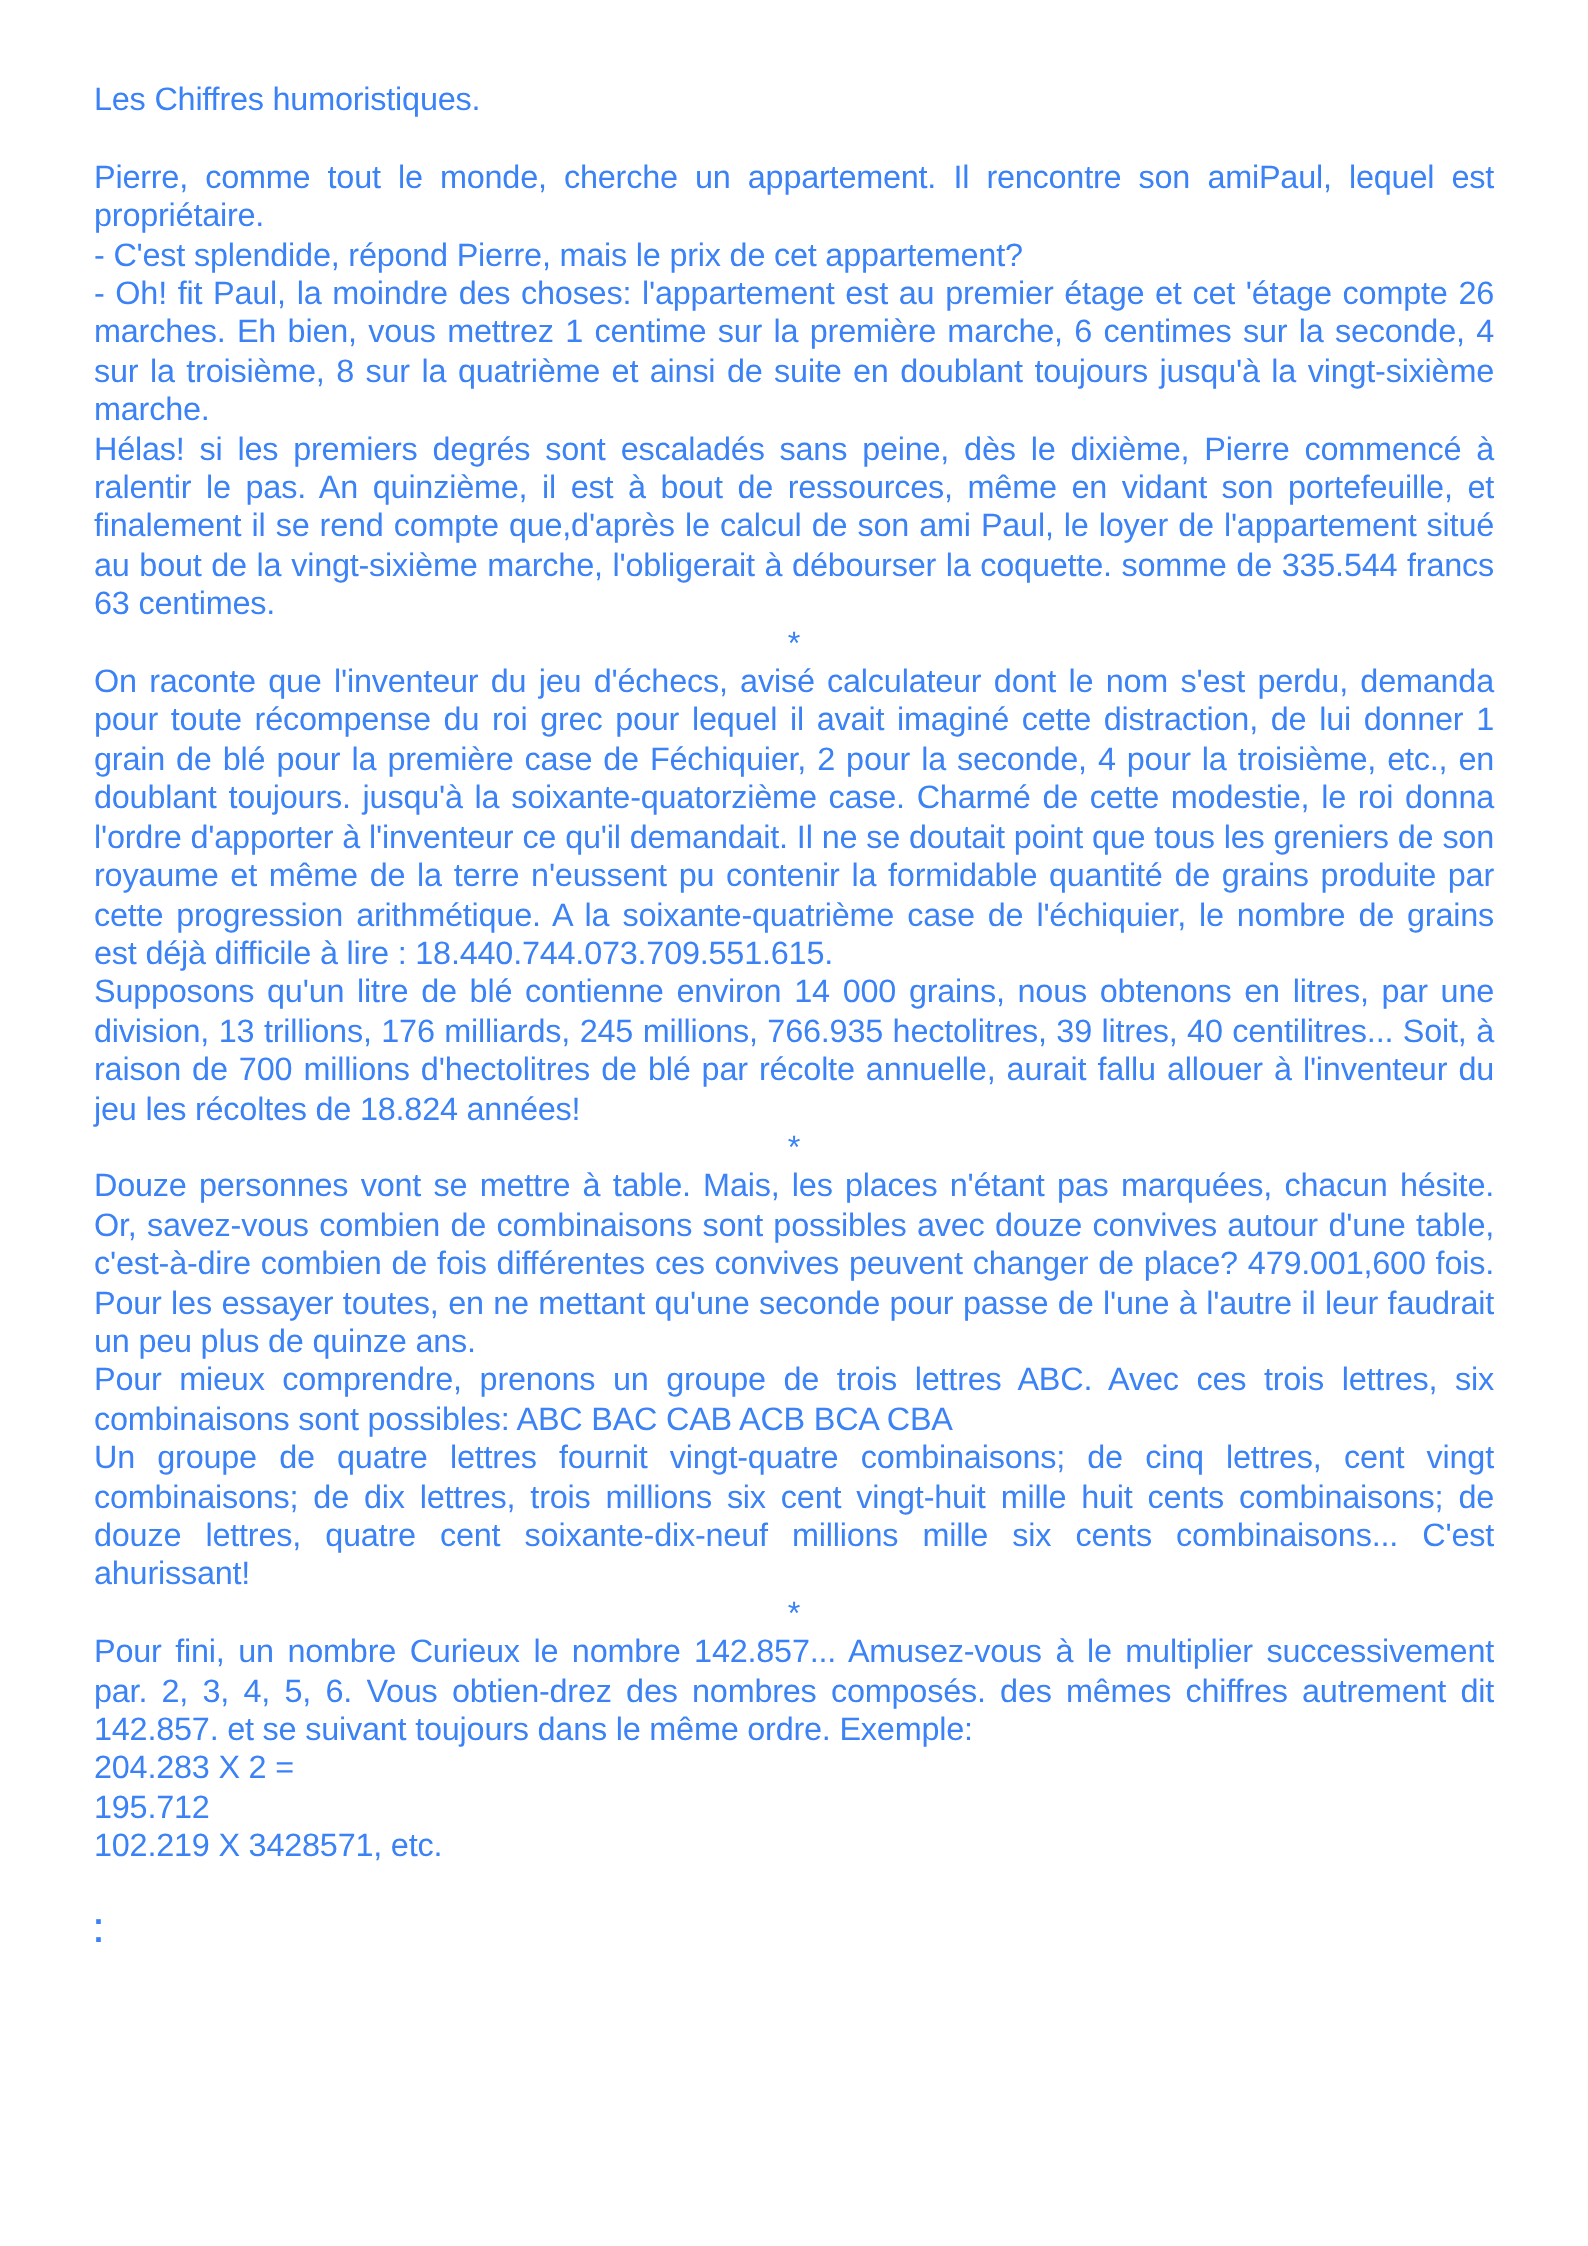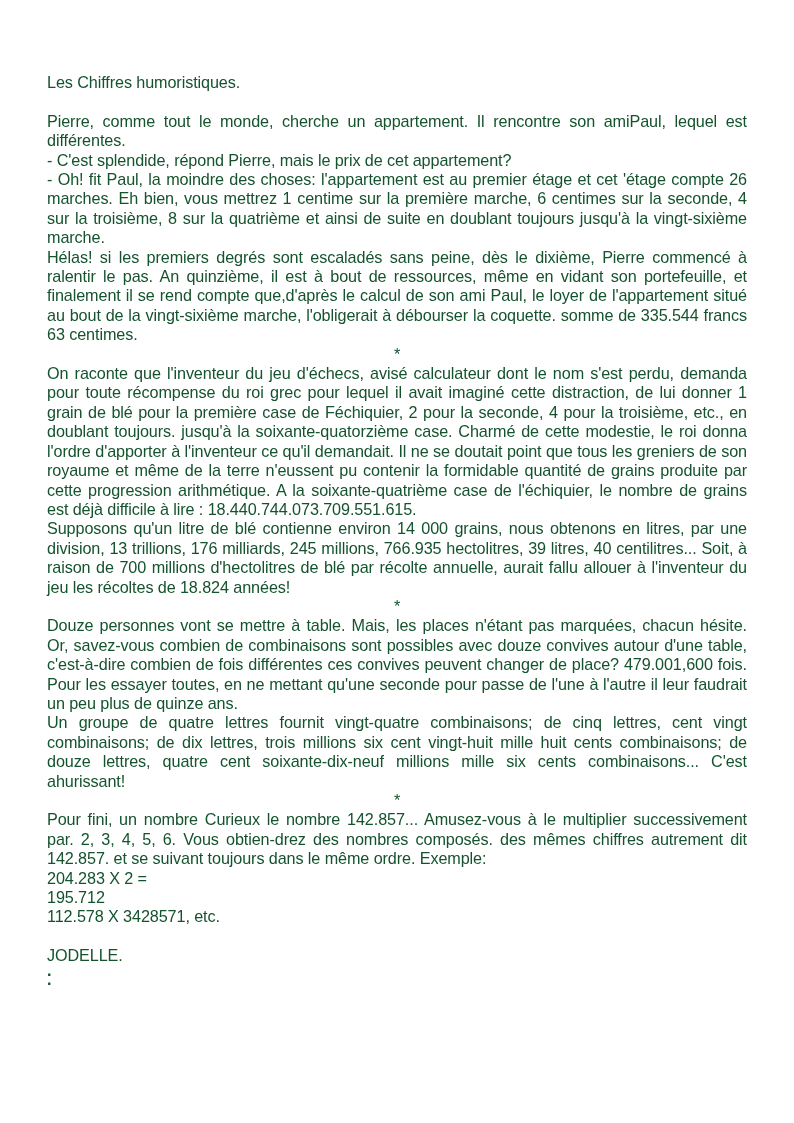--- a/index.html
+++ b/index.html
@@ -14,23 +14,22 @@
       overflow: hidden;
     }
     .page {
       position: absolute;
       left: 47px;
       top: 41px;
       width: 700px;
       font-family: "Liberation Sans", sans-serif;
       font-size: 16.2px;
       line-height: 19.4px;
-      color: #14532d;
+      color: #3b82f6;
       letter-spacing: -0.1px;
-      margin-top: 32px;
     }
     .line {
       margin: 0;
       padding: 0;
       text-align: justify;
       text-align-last: left;
       white-space: normal;
     }
     .blank {
       height: 19.4px;
@@ -44,40 +43,40 @@
       text-align: justify;
     }
   </style>
 </head>
 <body>
 
 <div class="page">
   <p class="line">Les Chiffres humoristiques.</p>
   <div class="blank"></div>
 
-  <p class="para">Pierre, comme tout le monde, cherche un appartement. Il rencontre son amiPaul, lequel est différentes.</p>
+  <p class="para">Pierre, comme tout le monde, cherche un appartement. Il rencontre son amiPaul, lequel est propriétaire.</p>
   <p class="para">- C'est splendide, répond Pierre, mais le prix de cet appartement?</p>
   <p class="para">- Oh! fit Paul, la moindre des choses: l'appartement est au premier étage et cet 'étage compte 26 marches. Eh bien, vous mettrez 1 centime sur la première marche, 6 centimes sur la seconde, 4 sur la troisième, 8 sur la quatrième et ainsi de suite en doublant toujours jusqu'à la vingt-sixième marche.</p>
   <p class="para">Hélas! si les premiers degrés sont escaladés sans peine, dès le dixième, Pierre commencé à ralentir le pas. An quinzième, il est à bout de ressources, même en vidant son portefeuille, et finalement il se rend compte que,d'après le calcul de son ami Paul, le loyer de l'appartement situé au bout de la vingt-sixième marche, l'obligerait à débourser la coquette. somme de 335.544 francs 63 centimes.</p>
 
   <div class="sep">*</div>
 
   <p class="para">On raconte que l'inventeur du jeu d'échecs, avisé calculateur dont le nom s'est perdu, demanda pour toute récompense du roi grec pour lequel il avait imaginé cette distraction, de lui donner 1 grain de blé pour la première case de Féchiquier, 2 pour la seconde, 4 pour la troisième, etc., en doublant toujours. jusqu'à la soixante-quatorzième case. Charmé de cette modestie, le roi donna l'ordre d'apporter à l'inventeur ce qu'il demandait. Il ne se doutait point que tous les greniers de son royaume et même de la terre n'eussent pu contenir la formidable quantité de grains produite par cette progression arithmétique. A la soixante-quatrième case de l'échiquier, le nombre de grains est déjà difficile à lire : 18.440.744.073.709.551.615.</p>
   <p class="para">Supposons qu'un litre de blé contienne environ 14 000 grains, nous obtenons en litres, par une division, 13 trillions, 176 milliards, 245 millions, 766.935 hectolitres, 39 litres, 40 centilitres... Soit, à raison de 700 millions d'hectolitres de blé par récolte annuelle, aurait fallu allouer à l'inventeur du jeu les récoltes de 18.824 années!</p>
 
   <div class="sep">*</div>
 
   <p class="para">Douze personnes vont se mettre à table. Mais, les places n'étant pas marquées, chacun hésite. Or, savez-vous combien de combinaisons sont possibles avec douze convives autour d'une table, c'est-à-dire combien de fois différentes ces convives peuvent changer de place? 479.001,600 fois. Pour les essayer toutes, en ne mettant qu'une seconde pour passe de l'une à l'autre il leur faudrait un peu plus de quinze ans.</p>
+  <p class="para">Pour mieux comprendre, prenons un groupe de trois lettres ABC. Avec ces trois lettres, six combinaisons sont possibles: ABC BAC CAB ACB BCA CBA</p>
   <p class="para">Un groupe de quatre lettres fournit vingt-quatre combinaisons; de cinq lettres, cent vingt combinaisons; de dix lettres, trois millions six cent vingt-huit mille huit cents combinaisons; de douze lettres, quatre cent soixante-dix-neuf millions mille six cents combinaisons... C'est ahurissant!</p>
 
   <div class="sep">*</div>
 
   <p class="para">Pour fini, un nombre Curieux le nombre 142.857... Amusez-vous à le multiplier successivement par. 2, 3, 4, 5, 6. Vous obtien-drez des nombres composés. des mêmes chiffres autrement dit 142.857. et se suivant toujours dans le même ordre. Exemple:</p>
   <p class="line">204.283 X 2 =</p>
   <p class="line">195.712</p>
-  <p class="line">112.578 X 3428571, etc.</p>
+  <p class="line">102.219 X 3428571, etc.</p>
 
   <div class="blank"></div>
 
-  <p class="line">JODELLE.</p>
   <p class="line" style="line-height:9px;font-weight:bold;">.</p>
   <p class="line" style="line-height:9px;font-weight:bold;">.</p>
 </div>
 
 </body></html>

